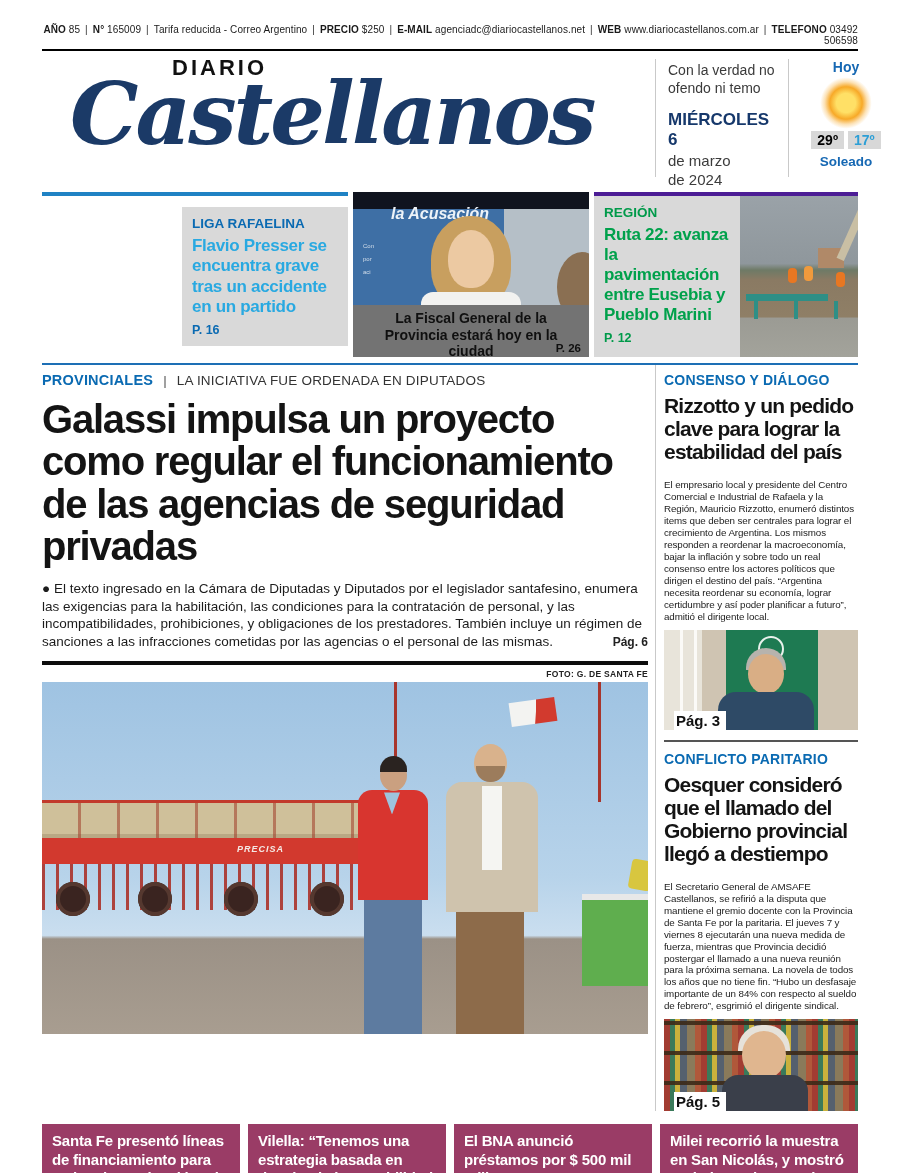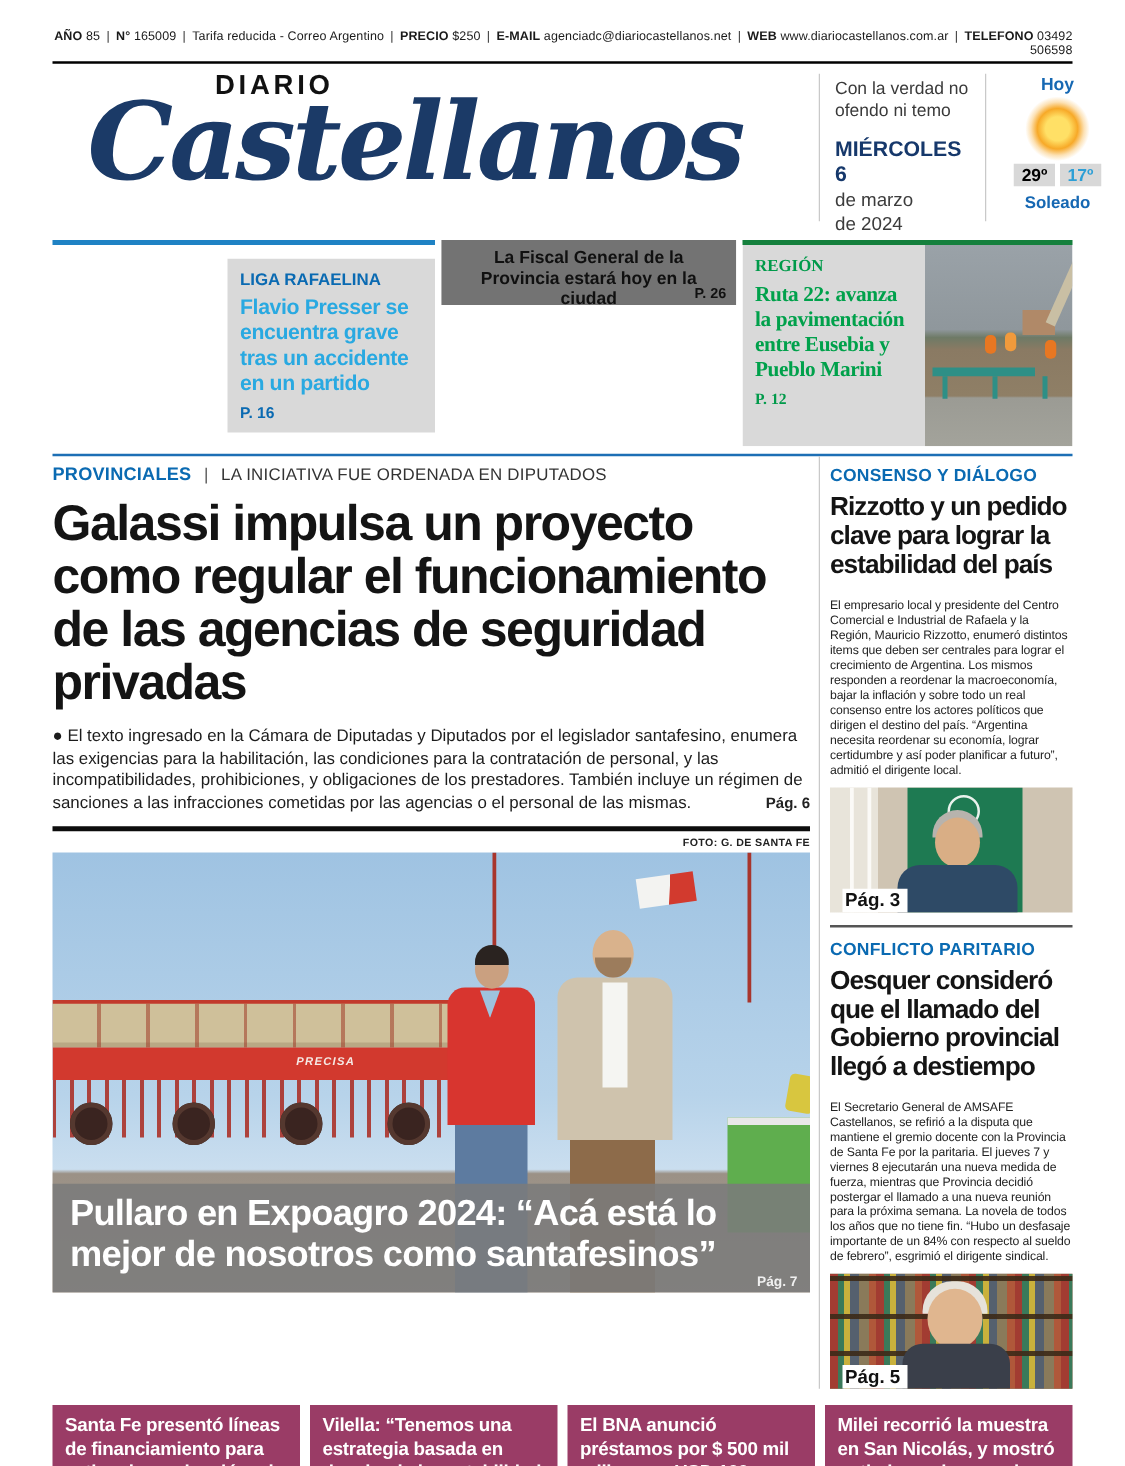--- a/index.html
+++ b/index.html
@@ -32,21 +32,21 @@
   .temps { display:flex; justify-content:center; gap:4px; margin-top:2px; }
   .chip { background:#d8d8d8; font-weight:bold; font-size:14px; padding:1px 6px; }
   .chip.hi { color:#000000; } .chip.lo { color:#2d9fd6; }
   .w-cond { font-size:13.5px; font-weight:bold; color:#1668b3; margin-top:5px; }
 
   
   .top-row { display:flex; gap:5px; height:165px; margin-top:5px; }
   .ts { overflow:hidden; position:relative; }
   .ts1 { width:306px; border-top:4px solid #1f82c4; display:flex;align-items:center; }
   .ts2 { width:236px; display:flex; flex-direction:column; }
-  .ts3 { width:264px; border-top:4px solid #15803d; display:flex;font-family:Liberation Serif, serif; }
+  .ts3 { width:264px; border-top:4px solid #4c1d95; display:flex; }
   .ts-panel { background:#d9d9d9; flex:1; padding:9px 10px; }
   .ts-section { font-size:13.5px; font-weight:bold; }
   .ts-section.blue { color:#0a6ab2; } .ts-section.green { color:#009a4a; }
   .ts-head { font-size:17px; font-weight:bold; line-height:1.18; letter-spacing:-0.3px; margin-top:5px; }
   .ts-head.cyan { color:#29a9e1; } .ts-head.green { color:#00a14b; }
   .ts-page { font-size:12.5px; font-weight:bold; margin-top:6px; }
   .ts-page.blue { color:#0a6ab2; } .ts-page.green { color:#009a4a; }
 
   
   .photo { position:relative; overflow:hidden; }
@@ -211,20 +211,30 @@
             <div class="ball"></div>
         </div>
         <div class="ts-panel">
           <div class="ts-section blue">LIGA RAFAELINA</div>
           <div class="ts-head cyan">Flavio Presser se encuentra grave tras un accidente en un partido</div>
           <div class="ts-page blue">P. 16</div>
         </div>
       </div>
 
       <div class="ts ts2">
+        <div class="photo p-fiscal">
+          <div class="topband"></div>
+          <div class="bluepanel"></div>
+          <div class="acus">la Acusación</div>
+          <div class="microtxt">Con<br>por<br>aci</div>
+          <div class="hair"></div>
+            <div class="face"></div>
+            <div class="blouse"></div>
+            <div class="blur-head"></div>
+        </div>
         <div class="ts2-cap">
           <div class="txt">La Fiscal General de la Provincia estará hoy en la ciudad</div>
           <div class="pg">P. 26</div>
         </div>
       </div>
 
       <div class="ts ts3">
         <div class="ts-panel" style="width:146px; flex:none;">
           <div class="ts-section green">REGIÓN</div>
           <div class="ts-head green">Ruta 22: avanza la pavimentación entre Eusebia y Pueblo Marini</div>
@@ -273,24 +283,20 @@
           <div class="m1-jacket"></div>
             <div class="m1-shirt"></div>
             <div class="m1-head"></div>
             <div class="m1-hair"></div>
             <div class="m1-jeans"></div>
           <div class="m2-blazer"></div>
             <div class="m2-shirt"></div>
             <div class="m2-head"></div>
             <div class="m2-beard"></div>
             <div class="m2-pants"></div>
-          <div class="overlay">
-            <div class="cap">Pullaro en Expoagro 2024: “Acá está lo mejor de nosotros como santafesinos”</div>
-            <div class="pg">Pág. 7</div>
-          </div>
         </div>
       </div>
 
       <div class="col-right">
         <div>
           <div class="rc-section">CONSENSO Y DIÁLOGO</div>
           <div class="rc-head">Rizzotto y un pedido clave para lograr la estabilidad del país</div>
           <div class="rc-body">El empresario local y presidente del Centro Comercial e Industrial de Rafaela y la Región, Mauricio Rizzotto, enumeró distintos items que deben ser centrales para lograr el crecimiento de Argentina. Los mismos responden a reordenar la macroeconomía, bajar la inflación y sobre todo un real consenso entre los actores políticos que dirigen el destino del país. “Argentina necesita reordenar su economía, lograr certidumbre y así poder planificar a futuro”, admitió el dirigente local.</div>
           <div class="photo rc-photo p-rizzotto">
             <div class="winbar"></div>

